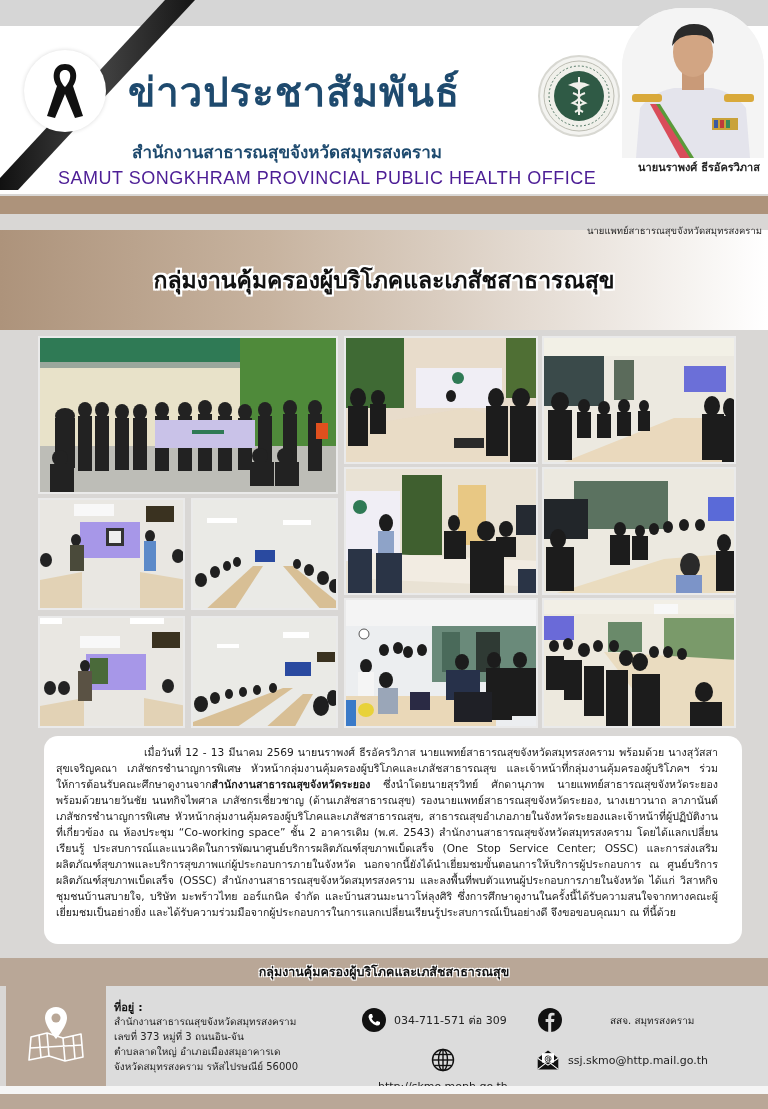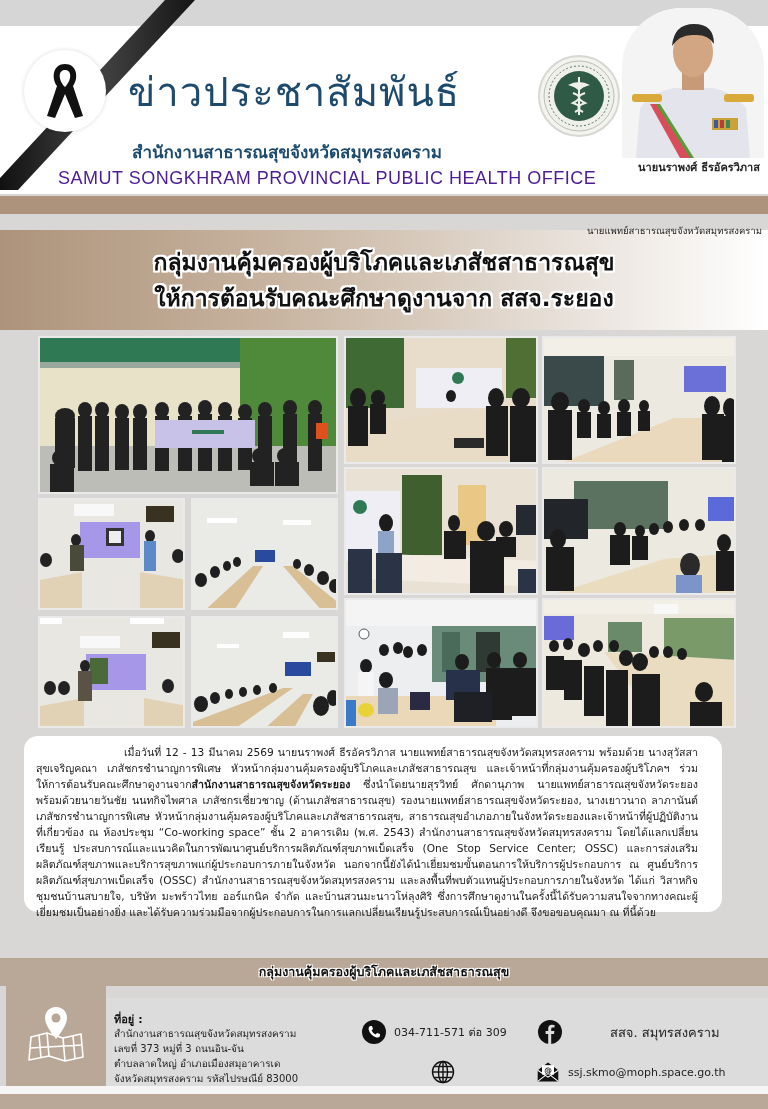--- a/index.html
+++ b/index.html
@@ -20,21 +20,21 @@
   }
   .ribbon-circle {
     position: absolute; left: 24px; top: 50px; width: 82px; height: 82px;
     border-radius: 50%; background: #fff;
     box-shadow: 0 0 4px rgba(0,0,0,0.15);
     display: flex; align-items: center; justify-content: center;
     z-index: 3;
   }
   .title-main {
     position: absolute; left: 128px; top: 34px;
-    font-size: 40px; font-weight: normal; color: #1e4a6e;
+    font-size: 40px; font-weight: bold; color: #1e4a6e;
     letter-spacing: 1px; z-index: 3;
     font-family: "DejaVu Sans", sans-serif;
   }
   .title-sub {
     position: absolute; left: 132px; top: 112px;
     font-size: 17px; font-weight: bold; color: #1e4a6e; z-index: 3;
   }
   .title-en {
     position: absolute; left: 58px; top: 142px;
     font-size: 18px; color: #4c1d95; letter-spacing: 0.5px; z-index: 3;
@@ -69,21 +69,21 @@
     text-shadow: -2px -2px 0 #fff, 2px -2px 0 #fff, -2px 2px 0 #fff, 2px 2px 0 #fff, 0 2px 0 #fff, 0 -2px 0 #fff, 2px 0 0 #fff, -2px 0 0 #fff;
     line-height: 36px;
   }
   
   .photo {
     position: absolute; overflow: hidden; border: 2px solid #eaeaea;
   }
   .photo .scene { position: absolute; inset: 0; }
   
   .article {
-    position: absolute; left: 24px; top: 736px; width: 698px; height: 176px;
+    position: absolute; left: 44px; top: 736px; width: 698px; height: 208px;
     background: #ffffff; border-radius: 14px;
     padding: 8px 24px 6px 12px;
     font-size: 10.6px; line-height: 16px; color: #1a1a1a;
     text-align: justify;
   }
   .article p { text-indent: 88px; }
   .article b { font-weight: bold; }
   
   .footer-title-bar {
     position: absolute; left: 0; top: 958px; width: 768px; height: 28px; background: #b9a797;
@@ -91,27 +91,27 @@
   }
   .footer-title {
     font-size: 12.5px; font-weight: bold; color: #111;
     text-shadow: -1px -1px 0 #fff, 1px -1px 0 #fff, -1px 1px 0 #fff, 1px 1px 0 #fff;
   }
   .footer-icon-box {
     position: absolute; left: 6px; top: 986px; width: 100px; height: 100px; background: #b9a797;
     display: flex; align-items: center; justify-content: center;
   }
   .footer-body {
-    position: absolute; left: 106px; top: 986px; width: 662px; height: 100px; background: #dcdcdc; margin-top: 12px;
+    position: absolute; left: 106px; top: 986px; width: 662px; height: 100px; background: #dcdcdc;
   }
   .addr-label { position: absolute; left: 8px; top: 12px; font-size: 11px; font-weight: bold; color: #111; }
   .addr-line { position: absolute; left: 8px; font-size: 10px; color: #222; }
   .contact { position: absolute; display: flex; align-items: center; gap: 8px; font-size: 11px; color: #222; }
   .contact .ic { width: 24px; height: 24px; display: flex; align-items: center; justify-content: center; }
-  .contact.small { font-size: 13px; gap: 48px; }
+  .contact.small { font-size: 10px; gap: 48px; }
   .bottom-white { position: absolute; left: 0; top: 1086px; width: 768px; height: 8px; background: #f5f5f5; }
   .bottom-band { position: absolute; left: 0; top: 1094px; width: 768px; height: 15px; background: #b9a797; }
 </style>
 </head>
 <body>
 
 <div class="top-strip"></div>
 <div class="header">
   <div class="title-main">ข่าวประชาสัมพันธ์</div>
   <div class="title-sub">สำนักงานสาธารณสุขจังหวัดสมุทรสงคราม</div>
@@ -165,21 +165,20 @@
   </svg>
 </div>
 
 <div class="director-name">นายนราพงศ์ ธีรอัครวิภาส</div>
 <div class="director-title">นายแพทย์สาธารณสุขจังหวัดสมุทรสงคราม</div>
 
 <div class="tan-band"></div>
 
 <div class="headline">
   <div class="headline-line">กลุ่มงานคุ้มครองผู้บริโภคและเภสัชสาธารณสุข</div>
-  <div class="headline-line">ให้การต้อนรับคณะศึกษาดูงานจาก สสจ.ระยอง</div>
 </div>
 
 <div class="photo" style="left:38px;top:336px;width:300px;height:158px;">
   <svg class="scene" width="300" height="158" viewBox="0 0 300 158" preserveAspectRatio="none">
     <rect width="300" height="158" fill="#cfd2cf"></rect>
     <rect x="0" y="0" width="215" height="24" fill="#2f7a55"></rect>
     <rect x="0" y="24" width="215" height="6" fill="#9aa79c"></rect>
     <rect x="0" y="30" width="215" height="80" fill="#e8e2c9"></rect>
     <rect x="200" y="0" width="100" height="110" fill="#4f8a3a"></rect>
     <rect x="0" y="108" width="300" height="50" fill="#bdbdb7"></rect>
@@ -482,21 +481,21 @@
     <path d="M31 2 C24 2 20 7 20 13 C20 21 31 34 31 34 C31 34 42 21 42 13 C42 7 38 2 31 2 Z" fill="#fff"></path>
     <circle cx="31" cy="13" r="4.5" fill="#b9a797"></circle>
   </svg>
 </div>
 
 <div class="footer-body">
   <div class="addr-label">ที่อยู่ :</div>
   <div class="addr-line" style="top:28px">สำนักงานสาธารณสุขจังหวัดสมุทรสงคราม</div>
   <div class="addr-line" style="top:43px">เลขที่ 373 หมู่ที่ 3 ถนนอิน-จัน</div>
   <div class="addr-line" style="top:58px">ตำบลลาดใหญ่ อำเภอเมืองสมุอาคารเด</div>
-  <div class="addr-line" style="top:73px">จังหวัดสมุทรสงคราม รหัสไปรษณีย์ 83000</div>
+  <div class="addr-line" style="top:73px">จังหวัดสมุทรสงคราม รหัสไปรษณีย์ 56000</div>
 
   <div class="contact" style="left:256px;top:22px;">
     <span class="ic">
       <svg width="24" height="24" viewBox="0 0 24 24">
           <circle cx="12" cy="12" r="12" fill="#111"></circle>
           <path d="M8 6 L10 6 L11 9 L9.5 10.5 Q11 13.5 13.5 14.5 L15 13 L18 14 L18 16 Q17 18 14.5 17.5 Q8 15.5 6.5 9 Q6.5 7 8 6 Z" fill="#fff"></path>
         </svg>
     </span>
     <span>034-711-571 ต่อ 309</span>
   </div>
@@ -525,18 +524,18 @@
   <div class="contact" style="left:430px;top:62px;">
     <span class="ic">
       <svg width="28" height="24" viewBox="0 0 28 24">
           <path d="M2 10 L14 1 L26 10 L26 23 L2 23 Z" fill="#111"></path>
           <rect x="7" y="4" width="14" height="11" fill="#fff"></rect>
           <text x="14" y="13" font-size="9" text-anchor="middle" fill="#111" font-family="DejaVu Sans, sans-serif" font-weight="bold">@</text>
           <path d="M2 10 L14 18 L26 10" fill="none" stroke="#fff" stroke-width="1.2"></path>
           <path d="M2 23 L11 16 M26 23 L17 16" stroke="#fff" stroke-width="1.2"></path>
         </svg>
     </span>
-    <span>ssj.skmo@moph.space.go.th</span>
+    <span>ssj.skmo@http.mail.go.th</span>
   </div>
 </div>
 
 <div class="bottom-white"></div>
 <div class="bottom-band"></div>
 
 </body></html>

